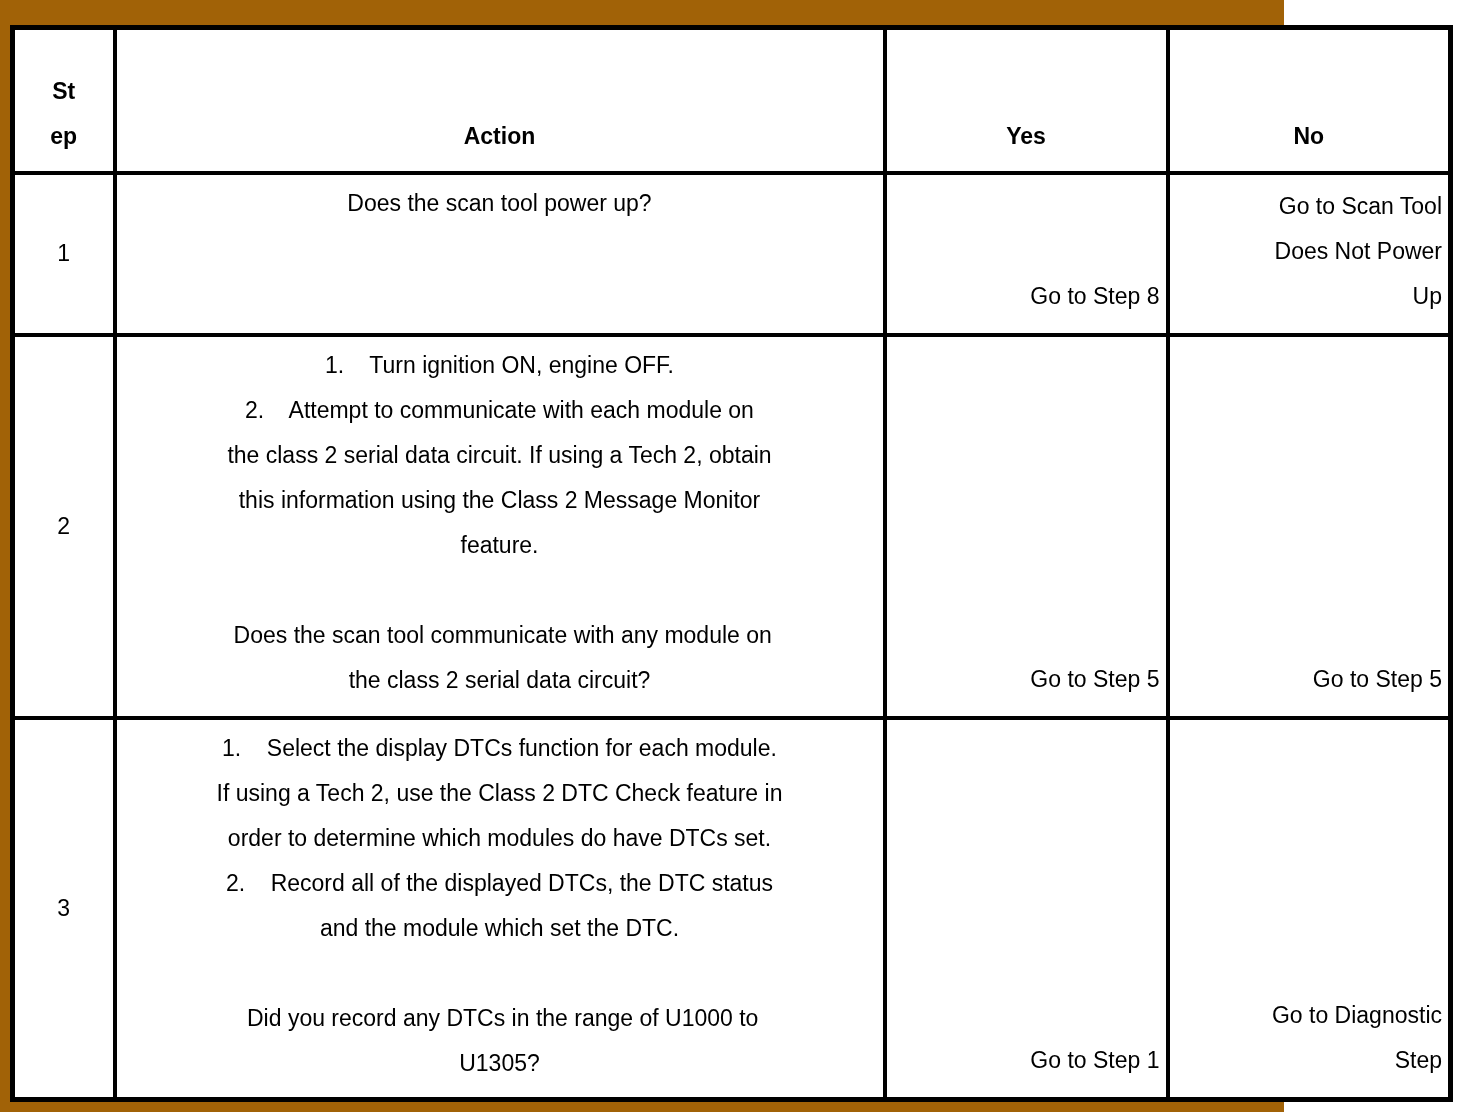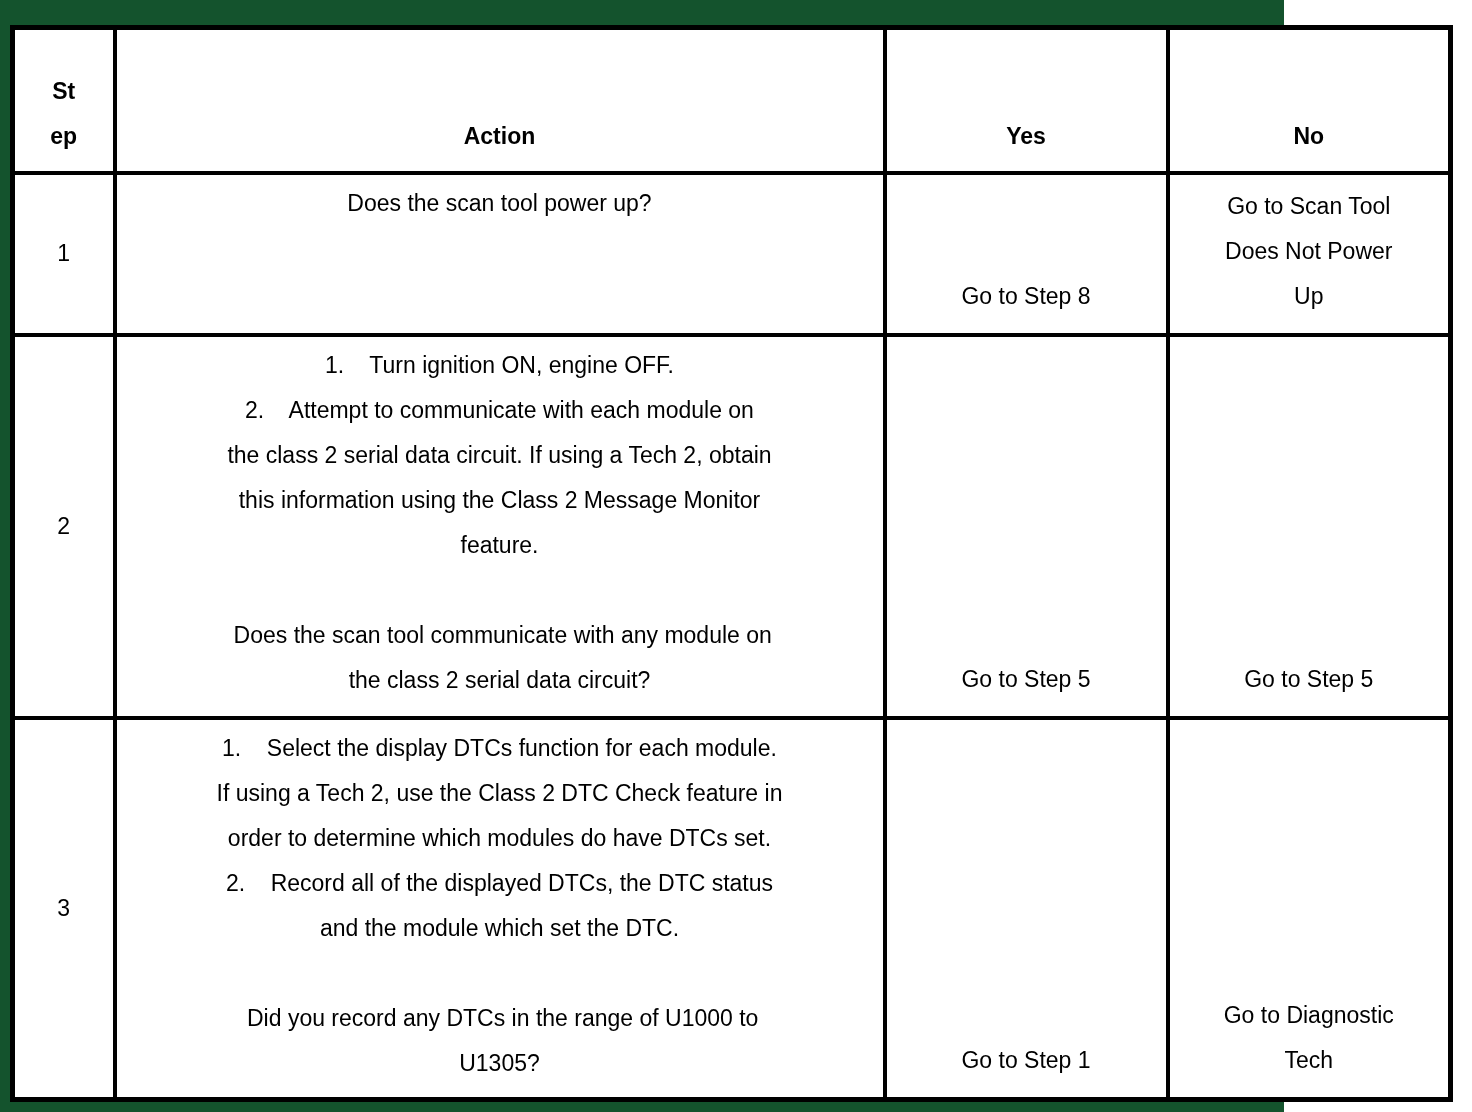--- a/index.html
+++ b/index.html
@@ -8,21 +8,21 @@
     background: #ffffff;
     width: 1472px;
     height: 1112px;
     font-family: "Liberation Sans", "DejaVu Sans", sans-serif;
     color: #000000;
   }
   .page {
     position: relative;
     width: 1284px;
     height: 1112px;
-    background: #14532d;
+    background: #a16207;
   }
   table.diag {
     position: absolute;
     left: 10px;
     top: 25px;
     width: 1438px;
     height: 1072px;
     border-collapse: collapse;
     table-layout: fixed;
     border: 5px solid #000000;
@@ -50,21 +50,21 @@
     padding: 0;
   }
   
   td.action {
     text-align: center;
     vertical-align: top;
     padding: 6px 14px 8px 14px;
   }
   
   td.decision {
-    text-align: center;
+    text-align: right;
     vertical-align: bottom;
     padding: 6px 6px 14px 6px;
   }
 </style>
 </head>
 <body>
 
 <div class="page">
   <table class="diag">
     <colgroup>
@@ -107,17 +107,17 @@
       <td class="action">1.    Select the display DTCs function for each module.
 If using a Tech 2, use the Class 2 DTC Check feature in
 order to determine which modules do have DTCs set.
 2.    Record all of the displayed DTCs, the DTC status
 and the module which set the DTC.
 
  Did you record any DTCs in the range of U1000 to
 U1305?</td>
       <td class="decision">Go to Step 1</td>
       <td class="decision">Go to Diagnostic
-Tech</td>
+Step</td>
     </tr>
   </tbody>
     </table>
 </div>
 
 </body></html>

